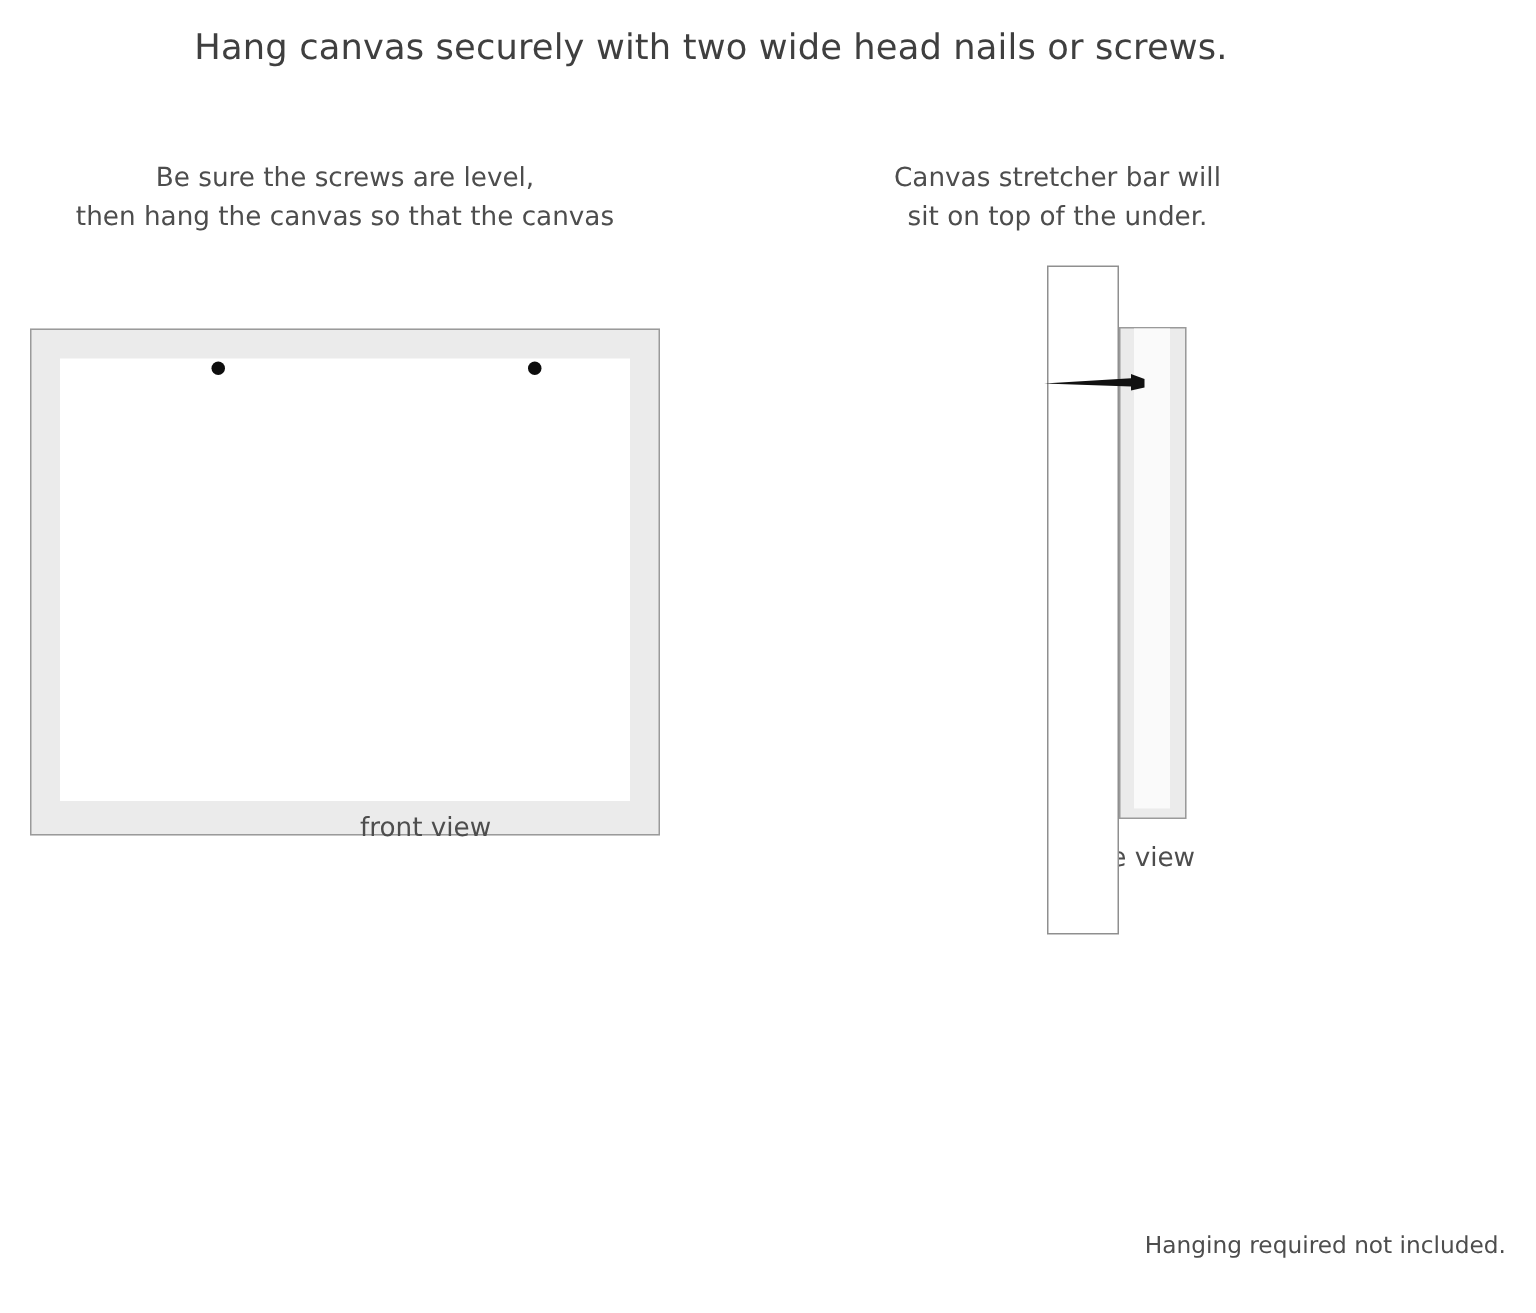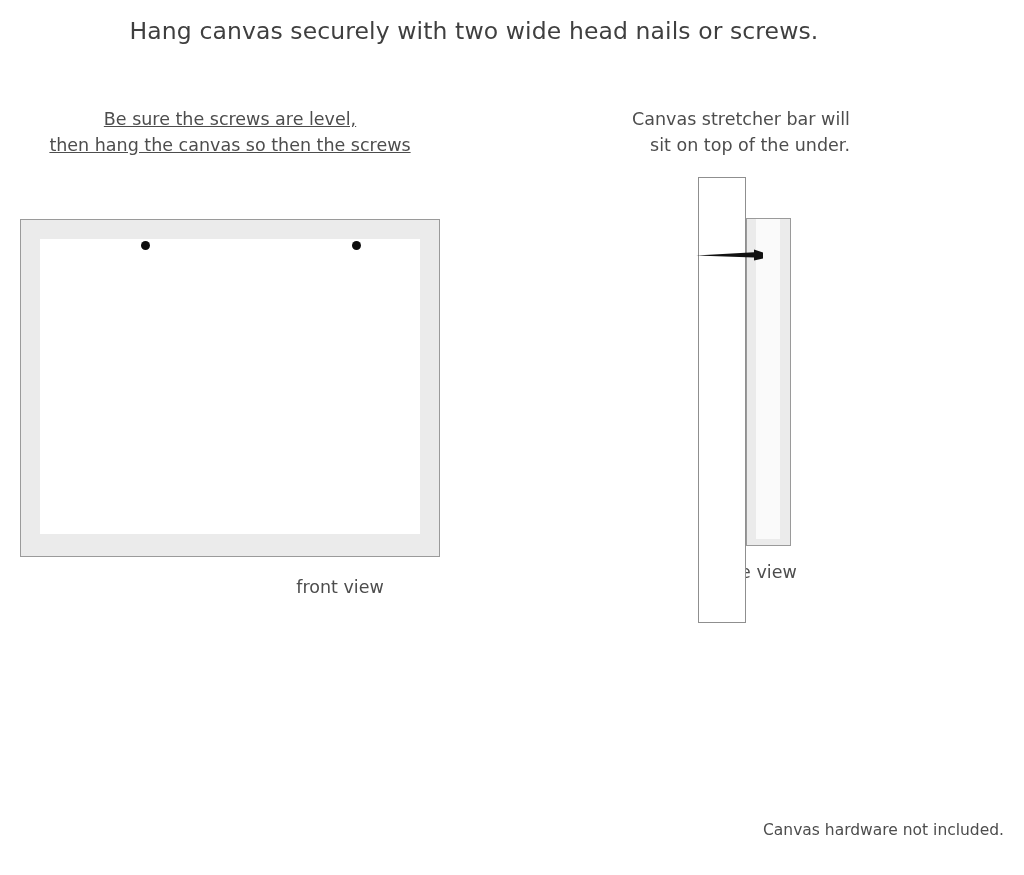--- a/index.html
+++ b/index.html
@@ -44,27 +44,25 @@
     font-size: 17.5px;
     line-height: 25.5px;
     color: #4d4d4d;
     text-align: center;
     white-space: nowrap;
   }
   .caption-left {
     left: 20px;
     top: 107px;
     width: 420px;
-    text-decoration: underline;
   }
   .caption-right {
     left: 560px;
     top: 107px;
     width: 290px;
-    text-align: right;
   }
 
   
   .front-view {
     position: absolute;
     left: 20px;
     top: 219px;
     width: 420px;
     height: 338px;
     box-sizing: border-box;
@@ -91,23 +89,23 @@
 
   .view-label {
     position: absolute;
     font-size: 17.5px;
     line-height: 22px;
     color: #4d4d4d;
     white-space: nowrap;
   }
   .label-front {
     left: 240px;
-    top: 576px;
+    top: 541px;
     width: 200px;
-    text-align: center;
+    text-align: left;
   }
   .label-side {
     left: 715px;
     top: 561px;
     text-align: left;
   }
 
   
   .side-wall {
     position: absolute;
@@ -163,21 +161,21 @@
 </style>
 </head>
 <body>
 
 <div class="stage">
 
   <div class="headline">Hang canvas securely with two wide head nails or screws.</div>
 
   <div class="caption caption-left">
     <div>Be sure the screws are level,</div>
-    <div>then hang the canvas so then the screws</div>
+    <div>then hang the canvas so that the canvas</div>
   </div>
 
   <div class="caption caption-right">
     <div>Canvas stretcher bar will</div>
     <div>sit on top of the under.</div>
   </div>
 
   <div class="front-view">
     <div class="front-view-inner"></div>
     <div class="screw-dot left"></div>
@@ -191,16 +189,16 @@
   <div class="side-wall"></div>
   <div class="side-nail">
     <svg width="70" height="18" viewBox="0 0 70 18" xmlns="http://www.w3.org/2000/svg">
       <path d="M0,9.6 L58,6.2 L58,11.6 Z" fill="#111111"></path>
       <path d="M58,3.4 L67,6.6 L67,12.4 L58,14.4 Z" fill="#111111"></path>
     </svg>
   </div>
   <div class="view-label label-side">side view</div>
 
   <div class="footer-note">
-    <div>Canvas hardware not included.</div>
+    <div>Hanging required not included.</div>
   </div>
 
 </div>
 
 </body></html>

